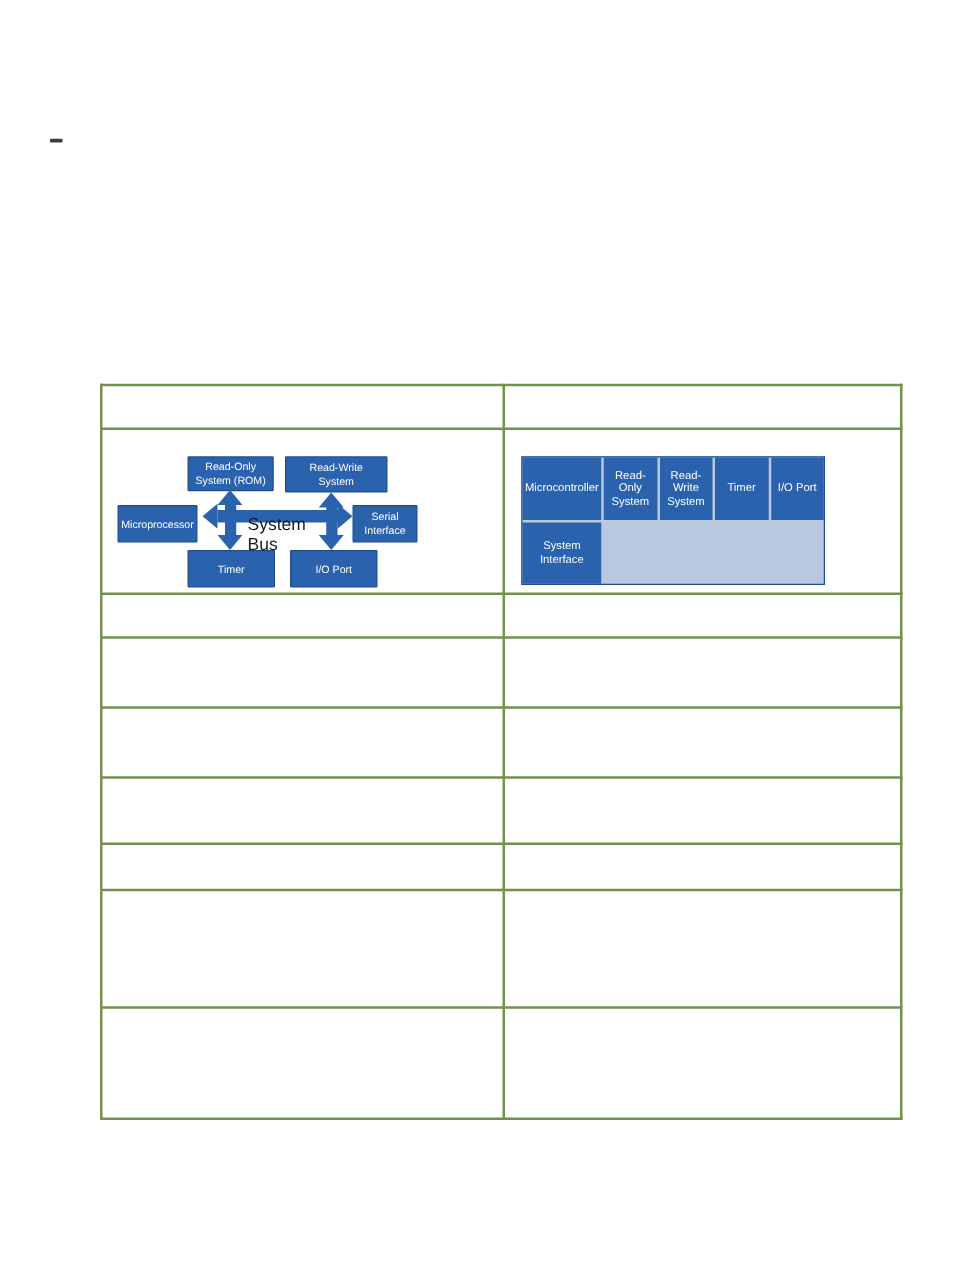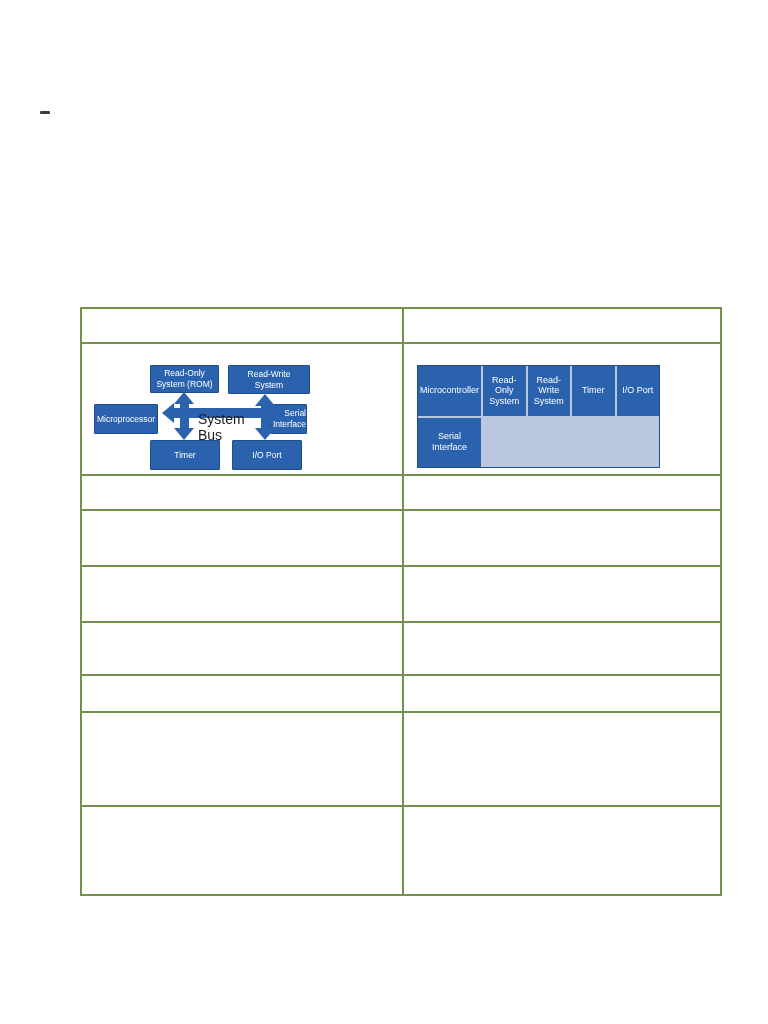--- a/index.html
+++ b/index.html
@@ -50,21 +50,21 @@
     color: #ffffff;
     font-size: 8.5px; line-height: 1.25;
     display: flex; flex-direction: column;
     align-items: center; justify-content: center;
     text-align: center;
     border-radius: 1px;
   }
   .b-rom { left: 68px;  top: 21px; width: 69px; height: 28px; }
   .b-rw  { left: 146px; top: 21px; width: 82px; height: 29px; }
   .b-mp  { left: 12px;  top: 60px; width: 64px; height: 30px; }
-  .b-si  { left: 188px; top: 60px; width: 37px; height: 30px; align-items: flex-end; }
+  .b-si  { left: 200px; top: 60px; width: 52px; height: 30px; }
   .b-tm  { left: 68px;  top: 96px; width: 70px; height: 30px; }
   .b-io  { left: 150px; top: 96px; width: 70px; height: 30px; }
 
   .shaft-h { position: absolute; left: 92px; top: 64px; width: 98px; height: 10px; background: #2B62AE; }
   .tri { position: absolute; width: 0; height: 0; }
   .tri-w { left: 80px;  top: 59px; border-top: 10px solid transparent; border-bottom: 10px solid transparent; border-right: 12px solid #2B62AE; }
   .tri-e { left: 188px; top: 59px; border-top: 10px solid transparent; border-bottom: 10px solid transparent; border-left: 12px solid #2B62AE; }
 
   .shaft-v1 { position: absolute; left: 98px;  top: 57px; width: 9px; height: 30px; background: #2B62AE; }
   .tri-n1 { left: 92px; top: 48px; border-left: 10px solid transparent; border-right: 10px solid transparent; border-bottom: 12px solid #2B62AE; }
@@ -164,21 +164,21 @@
     </td>
 
     <td>
       <div class="cellwrap">
         <div class="mc-grid">
           <div class="mc-cell">Microcontroller</div>
           <div class="mc-cell">Read-Only System</div>
           <div class="mc-cell">Read-Write System</div>
           <div class="mc-cell">Timer</div>
           <div class="mc-cell">I/O Port</div>
-          <div class="mc-cell">Serial Interface</div>
+          <div class="mc-cell">System Interface</div>
         </div>
       </div>
     </td>
   </tr>
 
   <tr class="h35">
     <td></td>
     <td></td>
   </tr>
   <tr class="h56">

